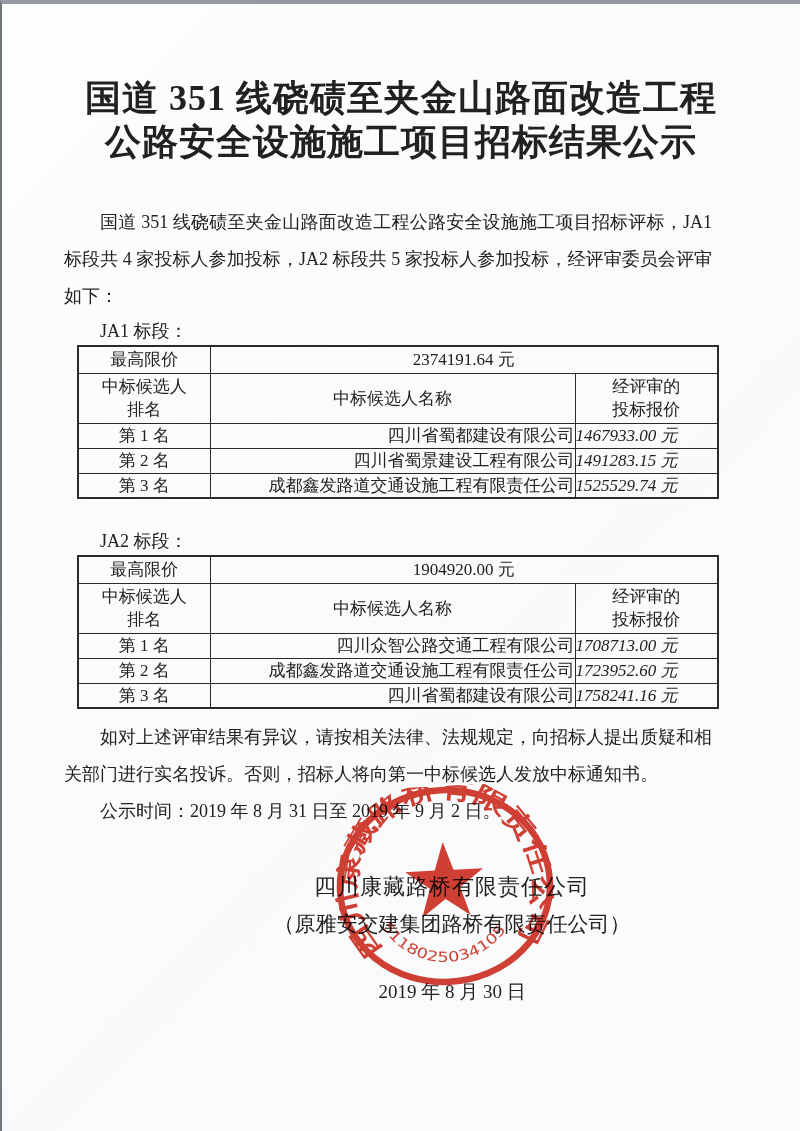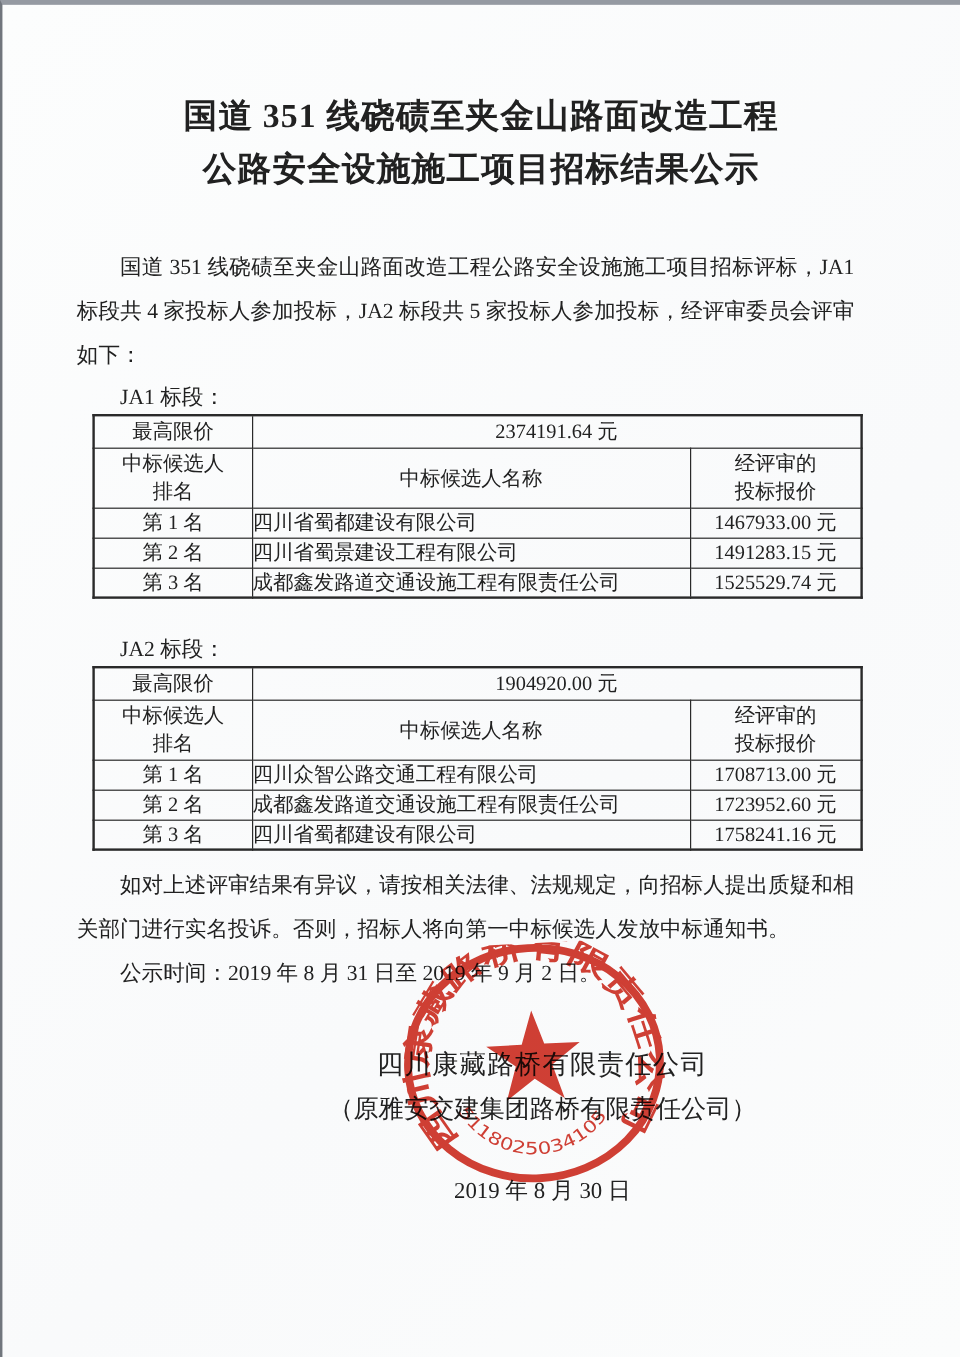--- a/index.html
+++ b/index.html
@@ -12,21 +12,21 @@
     background: linear-gradient(135deg, #fcfdfd 0%, #f9fafb 60%, #fbfcfc 100%);
     border-top: 4px solid #959aa2;
     border-left: 2px solid #71767d;
     color: #212121;
     font-family: "Liberation Serif", "DejaVu Serif", serif;
     overflow: hidden;
   }
   .doc-title {
     margin-top: 72px;
     text-align: center;
-    font-size: 28px;
+    font-size: 36px;
     font-weight: bold;
     line-height: 44px;
     letter-spacing: 1px;
   }
   .intro {
     margin: 40px 90px 0 62px;
     width: 648px;
     font-size: 18px;
     line-height: 37px;
     text-indent: 2em;
@@ -50,22 +50,22 @@
     font-weight: normal;
     padding: 0;
   }
   .col-rank { width: 132px; }
   .col-name { width: 365px; }
   .col-price { width: 143px; }
   tr.max-row td { height: 27px; text-align: center; margin-top: 17px; }
   tr.head-row th { height: 50px; text-align: center; white-space: pre-line; line-height: 23px; }
   tr.data-row td { height: 25px; }
   td.cell-rank { text-align: center; }
-  td.cell-name { text-align: left; padding-left: 8px; }
-  td.cell-price { text-align: center; }
+  td.cell-name { text-align: right; padding-left: 8px; }
+  td.cell-price { text-align: left; font-style: italic; }
   .gap-label { margin-top: 30px; }
   .closing {
     margin: 10px 90px 0 62px;
     width: 648px;
     font-size: 18px;
     line-height: 37px;
     text-indent: 2em;
     text-align: justify;
   }
   .notice-period {

